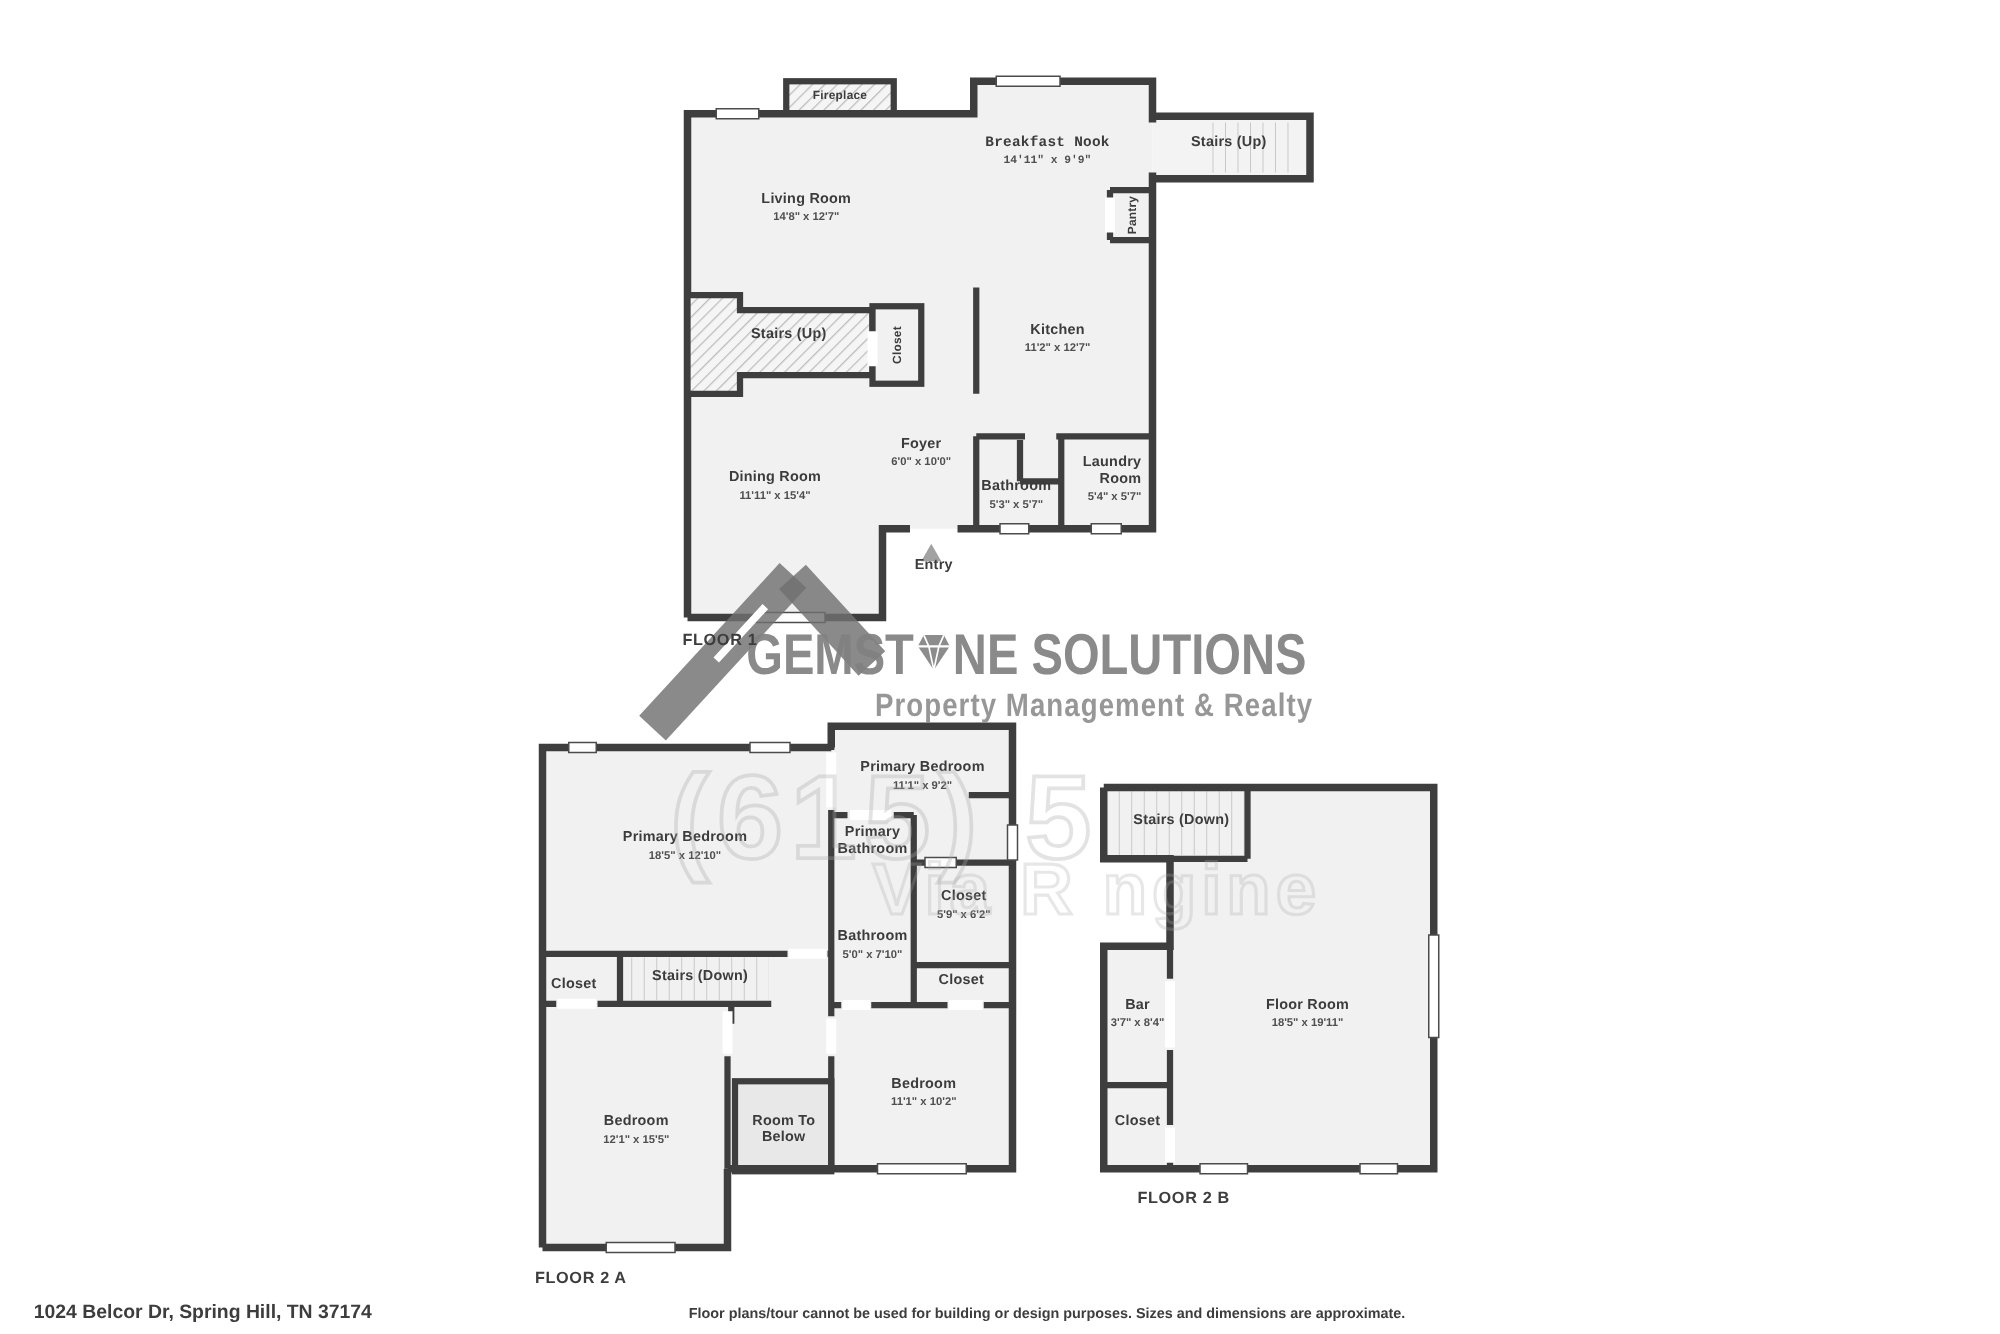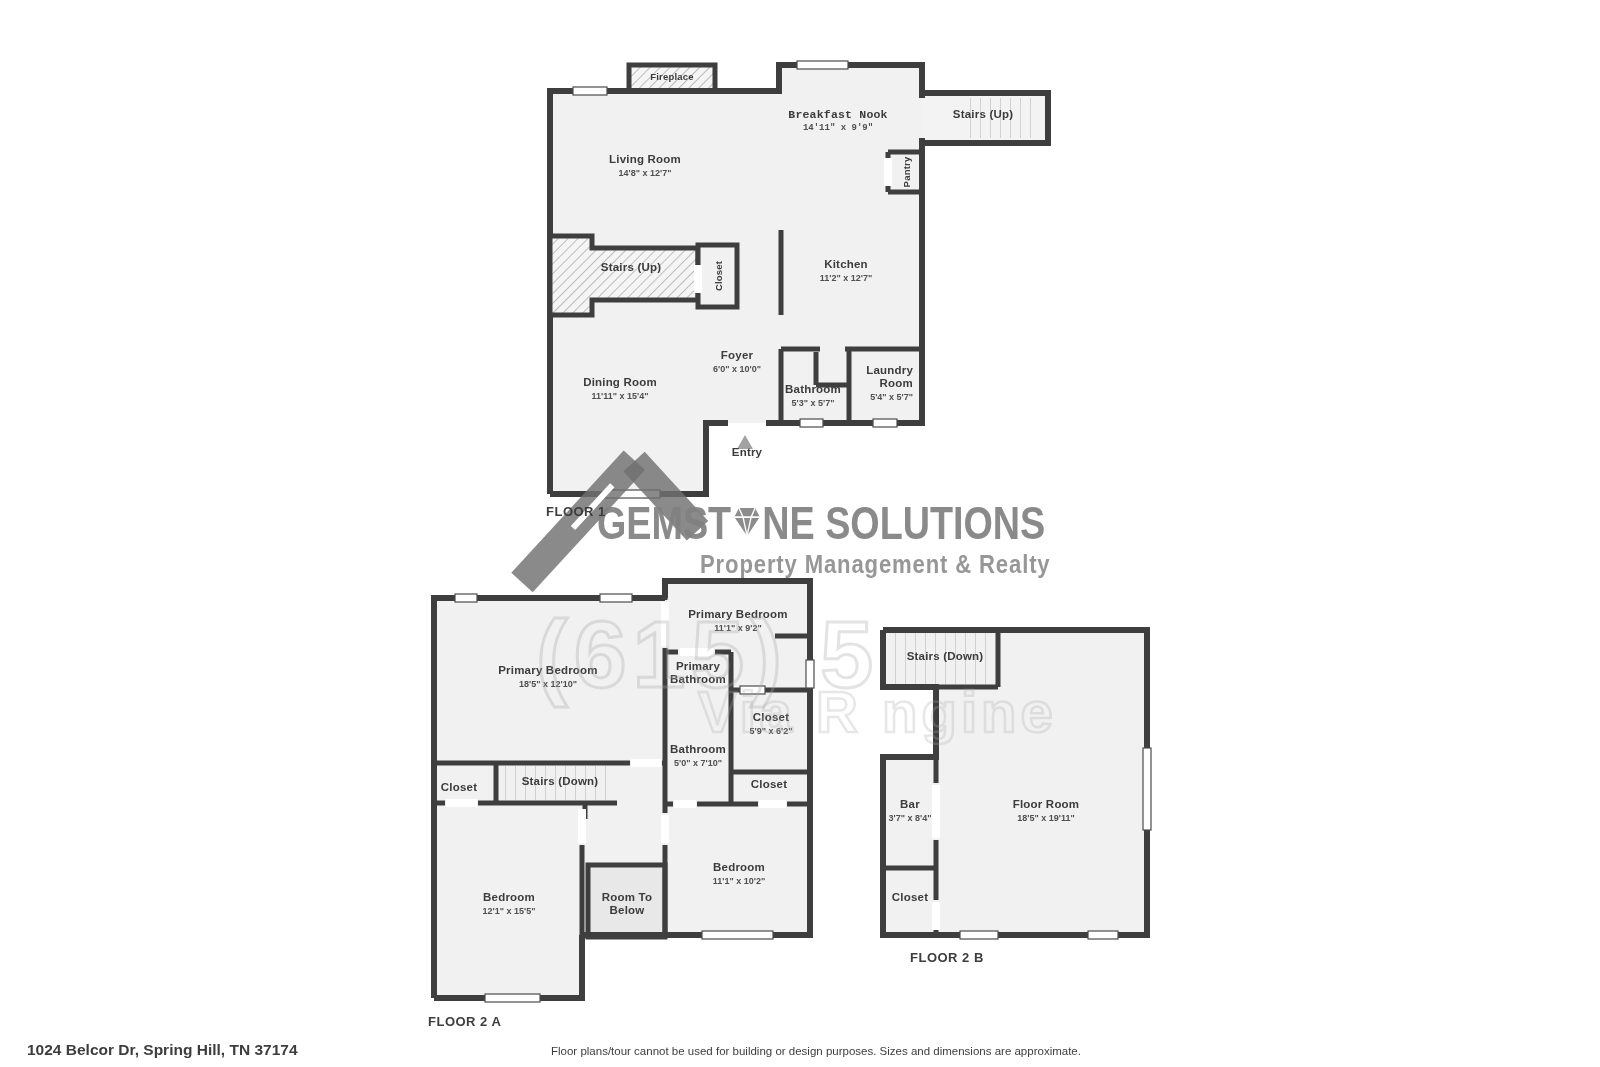--- a/index.html
+++ b/index.html
@@ -8,21 +8,21 @@
   .floor{position:absolute;z-index:1;}
   .floor svg{position:absolute;left:0;top:0;}
   .rm{position:absolute;transform:translateX(-50%);text-align:center;white-space:nowrap;
       font-size:11.5px;font-weight:600;line-height:13px;color:#3c3c3c;letter-spacing:.2px;z-index:2;}
   .rm .dim{font-size:9px;font-weight:600;color:#4f4f4f;letter-spacing:0;margin-top:1px;}
   .rm.wrap{white-space:normal;}
   .rm.rot{transform:translate(-50%,-50%) rotate(-90deg);}
   .rm.small{font-size:9.5px;}
   .floor-tag{position:absolute;font-size:13px;font-weight:700;color:#3d3d3d;letter-spacing:.5px;z-index:3;}
   .footer-address{position:absolute;left:27px;top:1041px;font-size:15.5px;font-weight:700;color:#3d3d3d;z-index:4;}
-  .footer-disclaimer{position:absolute;left:551px;top:1045px;font-size:11.5px;font-weight:400;color:#3d3d3d;z-index:4;}
+  .footer-disclaimer{position:absolute;left:551px;top:1045px;font-size:11.5px;font-weight:700;color:#3d3d3d;z-index:4;}
   
   .wm{position:absolute;z-index:2;pointer-events:none;}
   .roof{left:495px;top:445px;width:220px;height:200px;}
   .roof .bar{position:absolute;background:rgba(112,112,112,.82);}
   .roof .leg-l{left:27px;top:123px;width:166px;height:29px;transform:rotate(-47.4deg);transform-origin:0 50%;}
   .roof .leg-r{left:139px;top:2px;width:94px;height:29px;transform:rotate(47.5deg);transform-origin:0 50%;}
   .roof .slit{position:absolute;left:78px;top:80px;width:58px;height:6px;background:#fff;
               transform:rotate(-47.4deg);transform-origin:0 50%;}
   .brand{left:597px;top:500px;display:flex;align-items:flex-start;transform:scaleX(.82);transform-origin:0 0;
          font-size:46px;font-weight:800;letter-spacing:0;color:rgba(128,128,128,.92);line-height:46px;}

